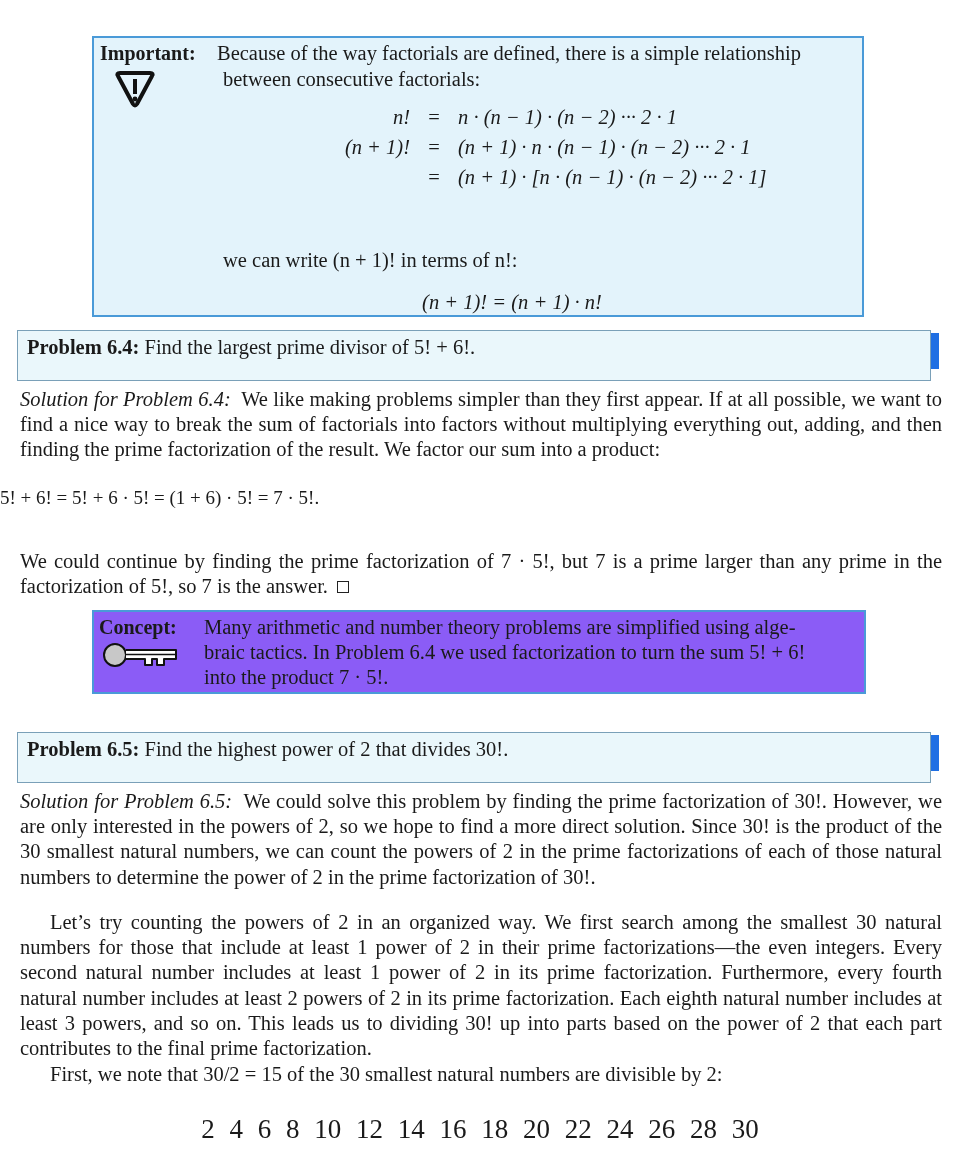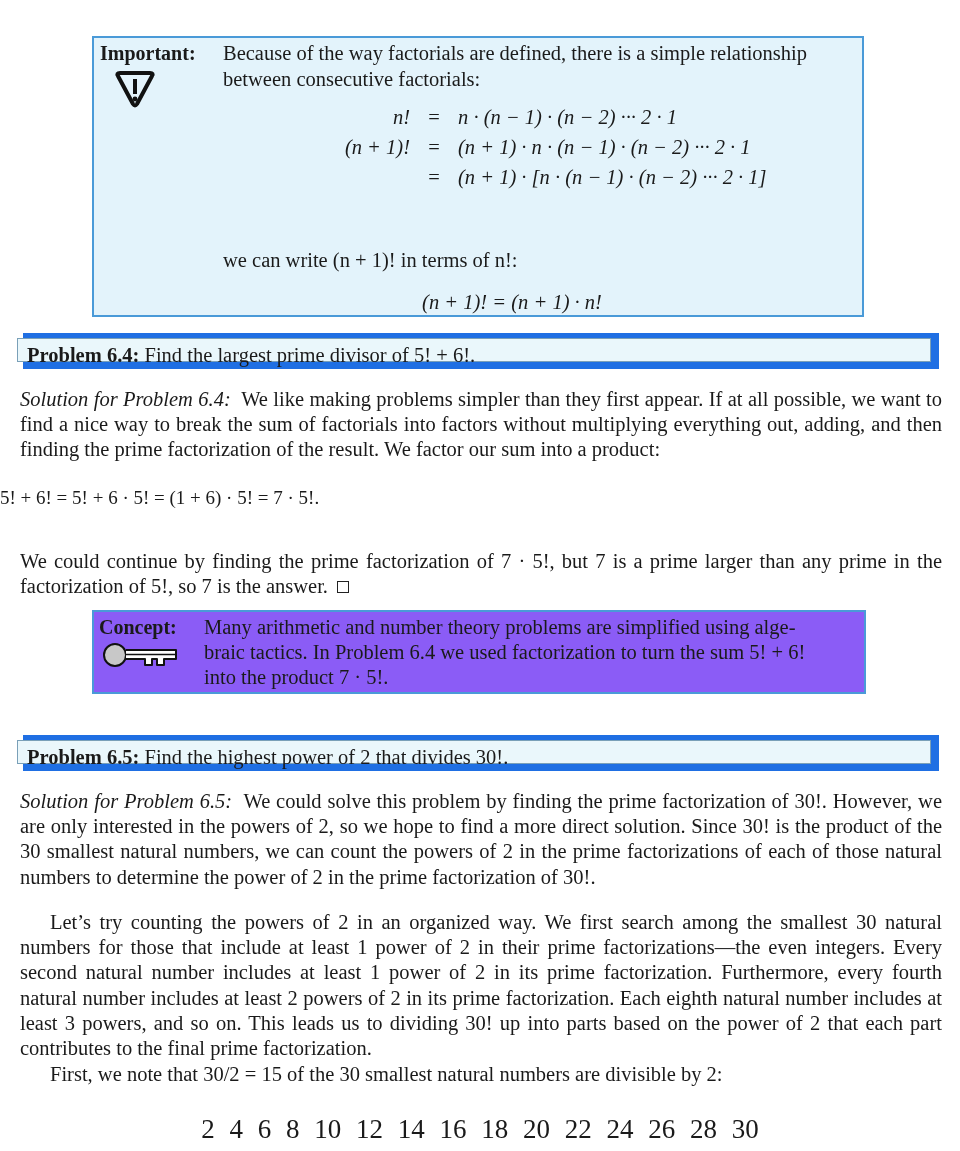--- a/index.html
+++ b/index.html
@@ -30,21 +30,21 @@
   .eq-table td.op { text-align: center; width: 24px; }
   .eq-table td.rhs { text-align: left; }
 
   
   .problem-wrap { left: 17px; width: 924px; height: 40px; }
   .problem-shadow {
     position: absolute; left: 6px; top: 7px; width: 916px; height: 36px;
     background: #1f6fe3;
   }
   .problem-box {
-    position: absolute; left: 0; top: 12px; width: 914px; height: 24px;
+    position: absolute; left: 0; top: 4px; width: 914px; height: 51px;
     background: #eaf7fb;
     border: 1px solid #7aa0b8;
     box-sizing: border-box;
     font-size: 20.5px; line-height: 33px; padding-left: 9px;
   }
   .problem-box b { font-weight: bold; }
 
   .para { left: 20px; width: 922px; font-size: 20.5px; line-height: 25.2px; text-align: justify; }
   .para.indent { text-indent: 30px; }
   .display { left: 0; width: 936px; font-size: 19px; }
@@ -64,21 +64,21 @@
 </head>
 <body>
 
 <div class="abs important-box">
   <div class="box-label" style="left:6px; top:4px;">Important:</div>
   <svg style="position:absolute; left:20px; top:32px;" width="42" height="40" viewBox="0 0 42 40">
     <path d="M4 6 Q2 3 6 3 L36 3 Q40 3 38 6 L23 34 Q21 37 19 34 Z" fill="none" stroke="#111" stroke-width="4" stroke-linejoin="round"></path>
     <rect x="19" y="9" width="4" height="15" fill="#111"></rect>
     <circle cx="21" cy="29" r="2.4" fill="#111"></circle>
   </svg>
-  <div class="box-text" style="left:129px; top:3px;">Because of the way factorials are defined, there is a simple relationship</div>
+  <div class="box-text" style="left:123px; top:3px;">Because of the way factorials are defined, there is a simple relationship</div>
   <div class="box-text" style="left:129px; top:29px;">between consecutive factorials:</div>
 
   <table class="eq-table" style="left:238px; top:64px;">
     <tbody>
         <tr>
       <td class="lhs it" style="width:72px;">n!</td>
       <td class="op">=</td>
       <td class="rhs it">n · (n − 1) · (n − 2) ··· 2 · 1</td>
     </tr>
     <tr>

